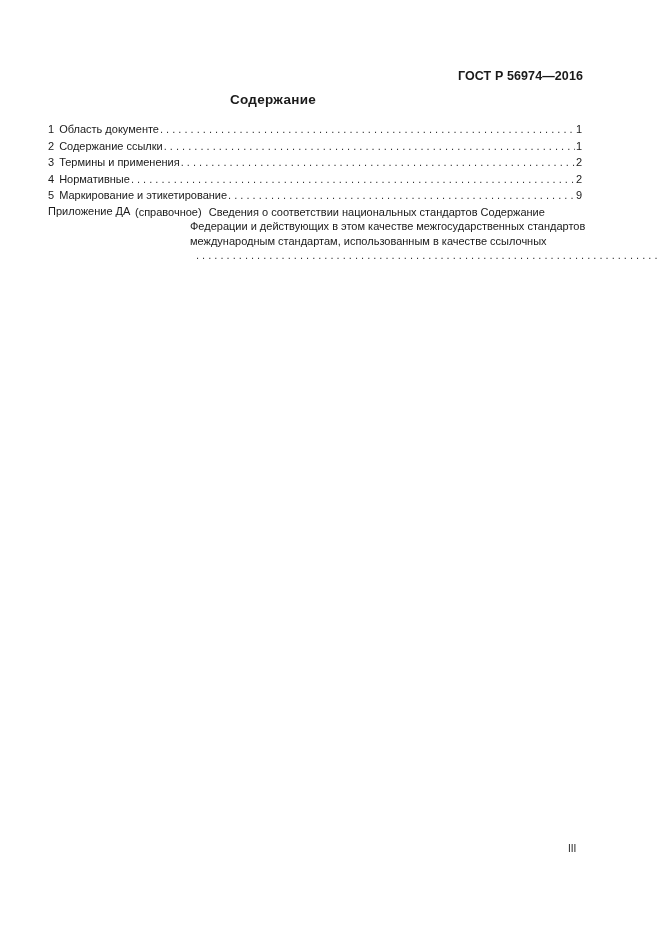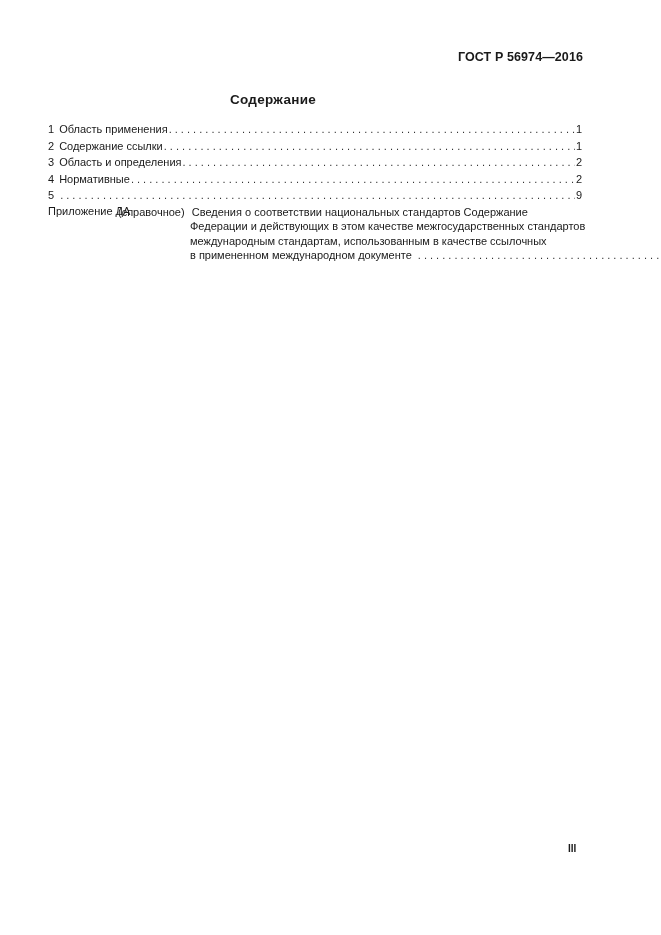--- a/index.html
+++ b/index.html
@@ -1,80 +1,80 @@
 <!DOCTYPE html>
 <html><head>
 <meta charset="utf-8">
 <style>
   html, body { margin: 0; padding: 0; background: #ffffff; }
   body { width: 661px; height: 935px; position: relative; overflow: hidden;
          font-family: "Liberation Sans", sans-serif; color: #1a1a1a; }
-  .header { position: absolute; top: 50px; right: 78px; font-size: 12.5px; font-weight: bold; letter-spacing: 0.1px; }
+  .header { position: absolute; top: 69px; right: 78px; font-size: 12.5px; font-weight: bold; letter-spacing: 0.1px; }
   .title { position: absolute; top: 92px; left: 0; width: 546px; text-align: center; font-size: 13.5px; font-weight: bold; letter-spacing: 0.3px; }
   .toc { position: absolute; top: 121px; left: 48px; width: 534px; font-size: 11px; }
   .toc-row { display: flex; align-items: baseline; height: 16.5px; line-height: 16.5px; white-space: nowrap; }
   .toc-row .num { margin-right: 5px; }
   .leader { flex: 1; overflow: hidden; margin: 0 1px; color: #333; letter-spacing: 1.6px; }
   .leader::after { content: ". . . . . . . . . . . . . . . . . . . . . . . . . . . . . . . . . . . . . . . . . . . . . . . . . . . . . . . . . . . . . . . . . . . . . . . . . . . . . . . . . . . . . . . . . . . . . . . . . . . . . . . . . . . . . . . . . . . . . . . . ."; letter-spacing: 0; }
   .annex { display: flex; margin-top: 1px; }
   .annex-label { white-space: nowrap; width: 70px; }
   .annex-body { flex: 1; }
   .annex-line { height: 14.5px; line-height: 14.5px; white-space: nowrap; }
-  .annex-first .tag { margin-right: 4px; }
-  .page-num { position: absolute; top: 843px; left: 568px; font-size: 10px; font-weight: bold; }
+  .annex-first .tag { margin-right: 4px; margin-left: 17px; }
+  .page-num { position: absolute; top: 843px; left: 568px; font-size: 10px; }
 </style>
 </head>
 <body>
 
 <div class="header">ГОСТ Р 56974—2016</div>
 
 <div class="title">Содержание</div>
 
 <div class="toc">
   <div class="toc-row">
     <span class="num">1</span>
-    <span>Область применения</span>
+    <span>Область документе</span>
     <span class="leader"></span>
     <span>1</span>
   </div>
   <div class="toc-row">
     <span class="num">2</span>
     <span>Содержание ссылки</span>
     <span class="leader"></span>
     <span>1</span>
   </div>
   <div class="toc-row">
     <span class="num">3</span>
-    <span>Область и определения</span>
+    <span>Термины и применения</span>
     <span class="leader"></span>
     <span>2</span>
   </div>
   <div class="toc-row">
     <span class="num">4</span>
     <span>Нормативные</span>
     <span class="leader"></span>
     <span>2</span>
   </div>
   <div class="toc-row">
     <span class="num">5</span>
+    <span>Маркирование и этикетирование</span>
     <span class="leader"></span>
     <span>9</span>
   </div>
 
   <div class="annex">
     <div class="annex-label">Приложение ДА</div>
     <div class="annex-body">
       <div class="annex-line annex-first">
         <span class="tag">(справочное)</span>
         <span>Сведения о соответствии национальных стандартов Содержание</span>
       </div>
       <div class="annex-line" style="padding-left:72px">Федерации и действующих в этом качестве межгосударственных стандартов</div>
       <div class="annex-line" style="padding-left:72px">международным стандартам, использованным в качестве ссылочных</div>
       <div class="annex-line toc-row" style="padding-left:72px; height:14.5px; line-height:14.5px;">
-        <span>в примененном международном документе</span>
         <span class="leader" style="margin-left:6px"></span>
 
       </div>
     </div>
   </div>
 </div>
 
 <div class="page-num">III</div>
 
 </body></html>

